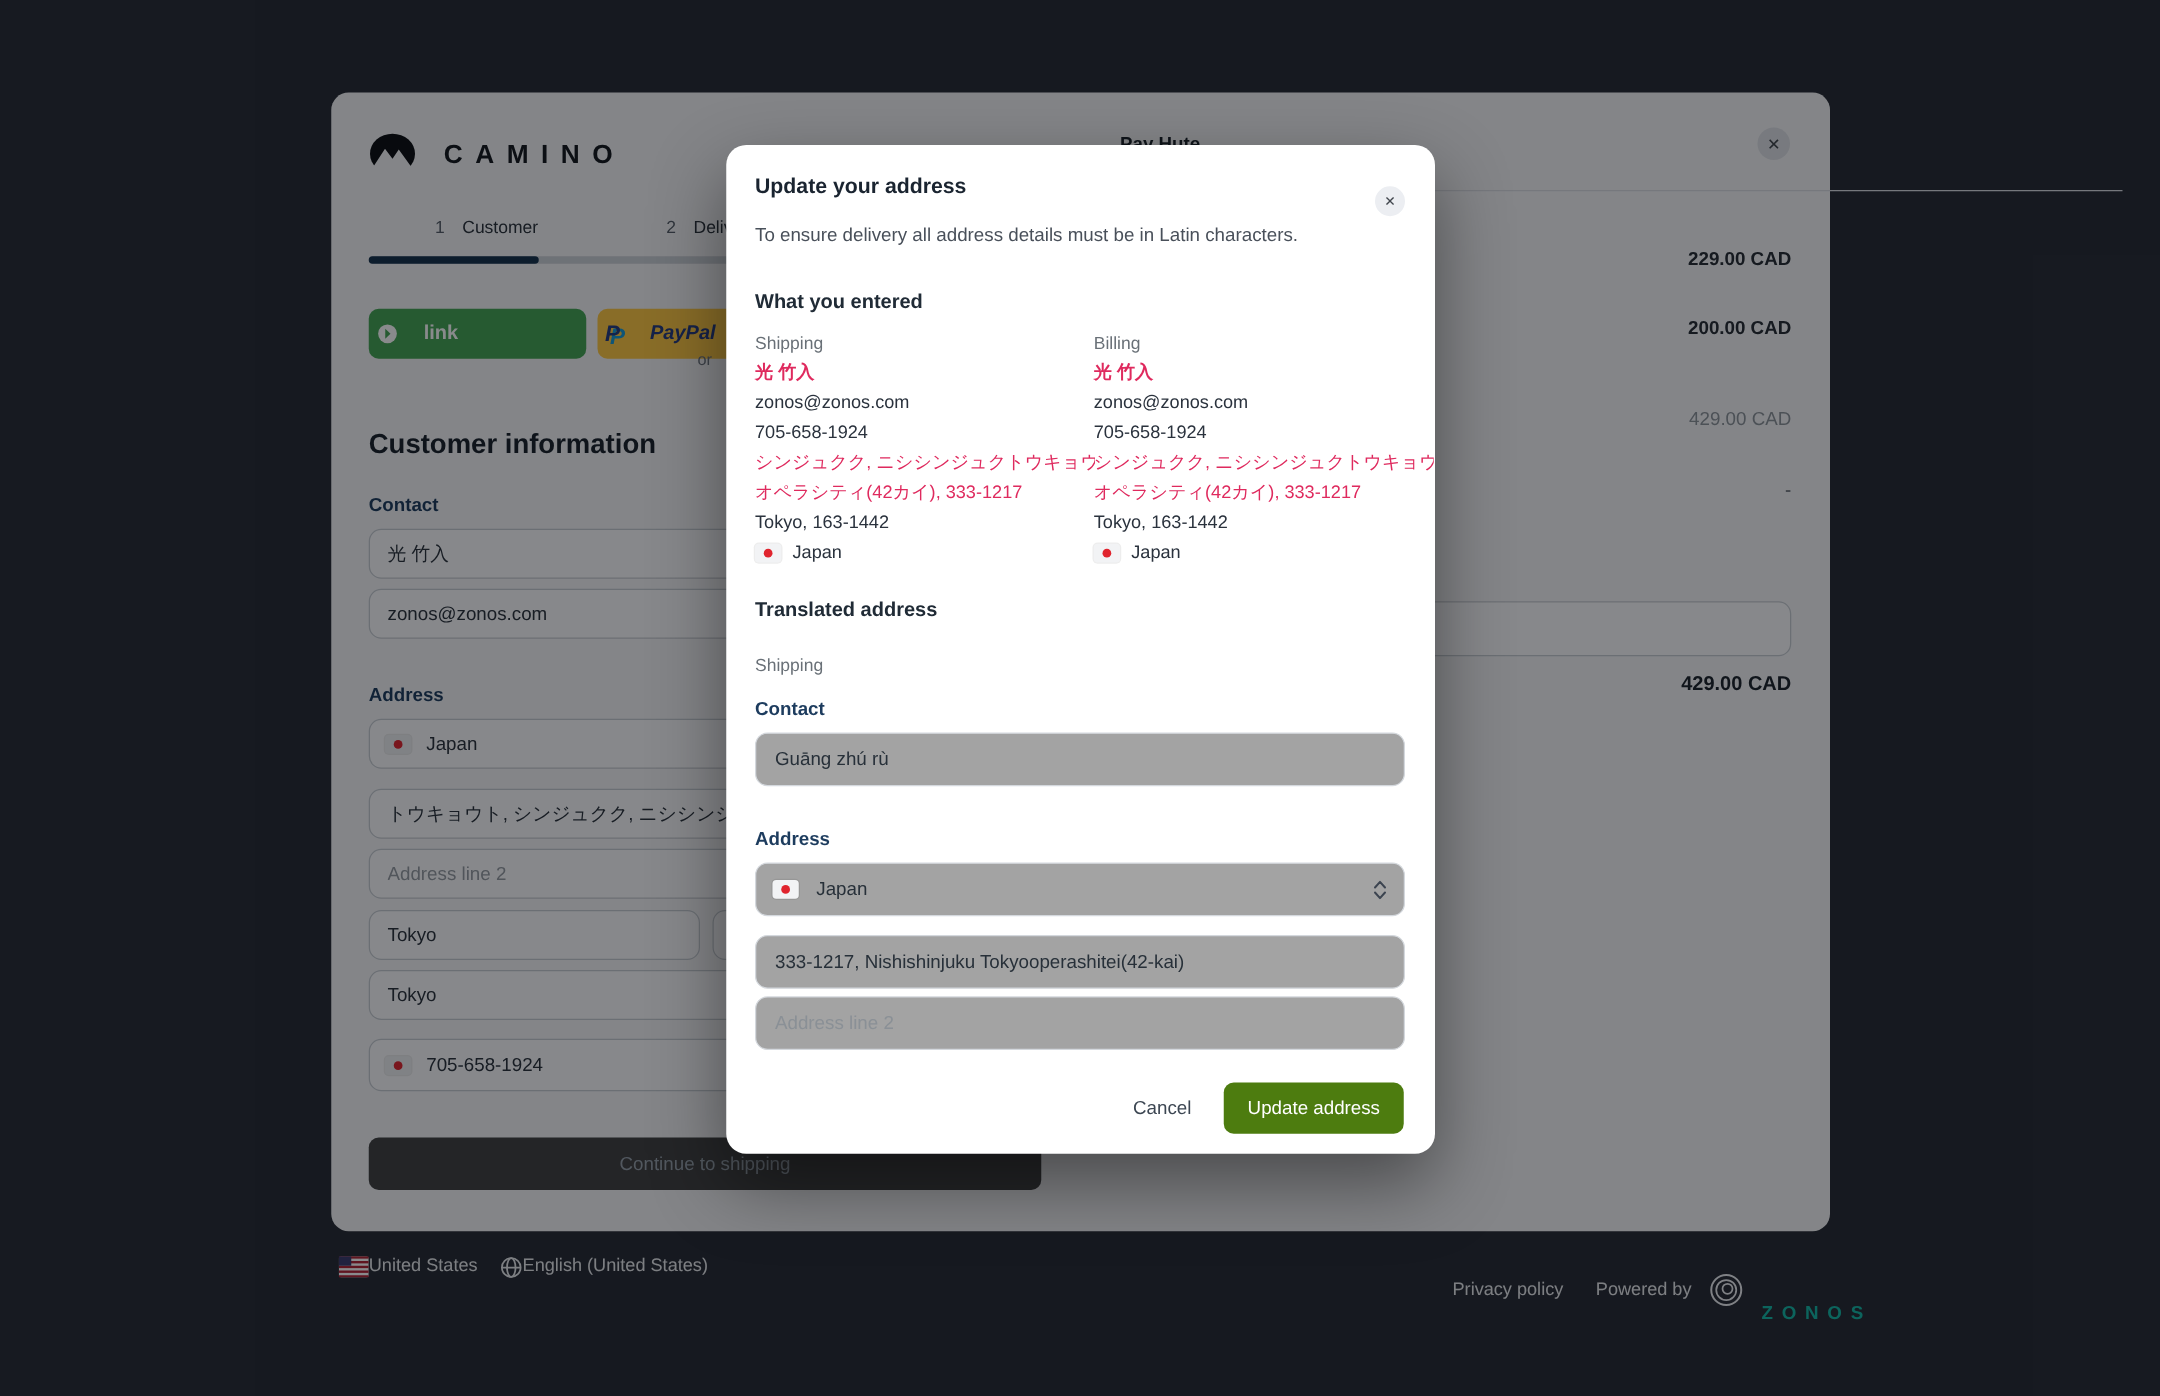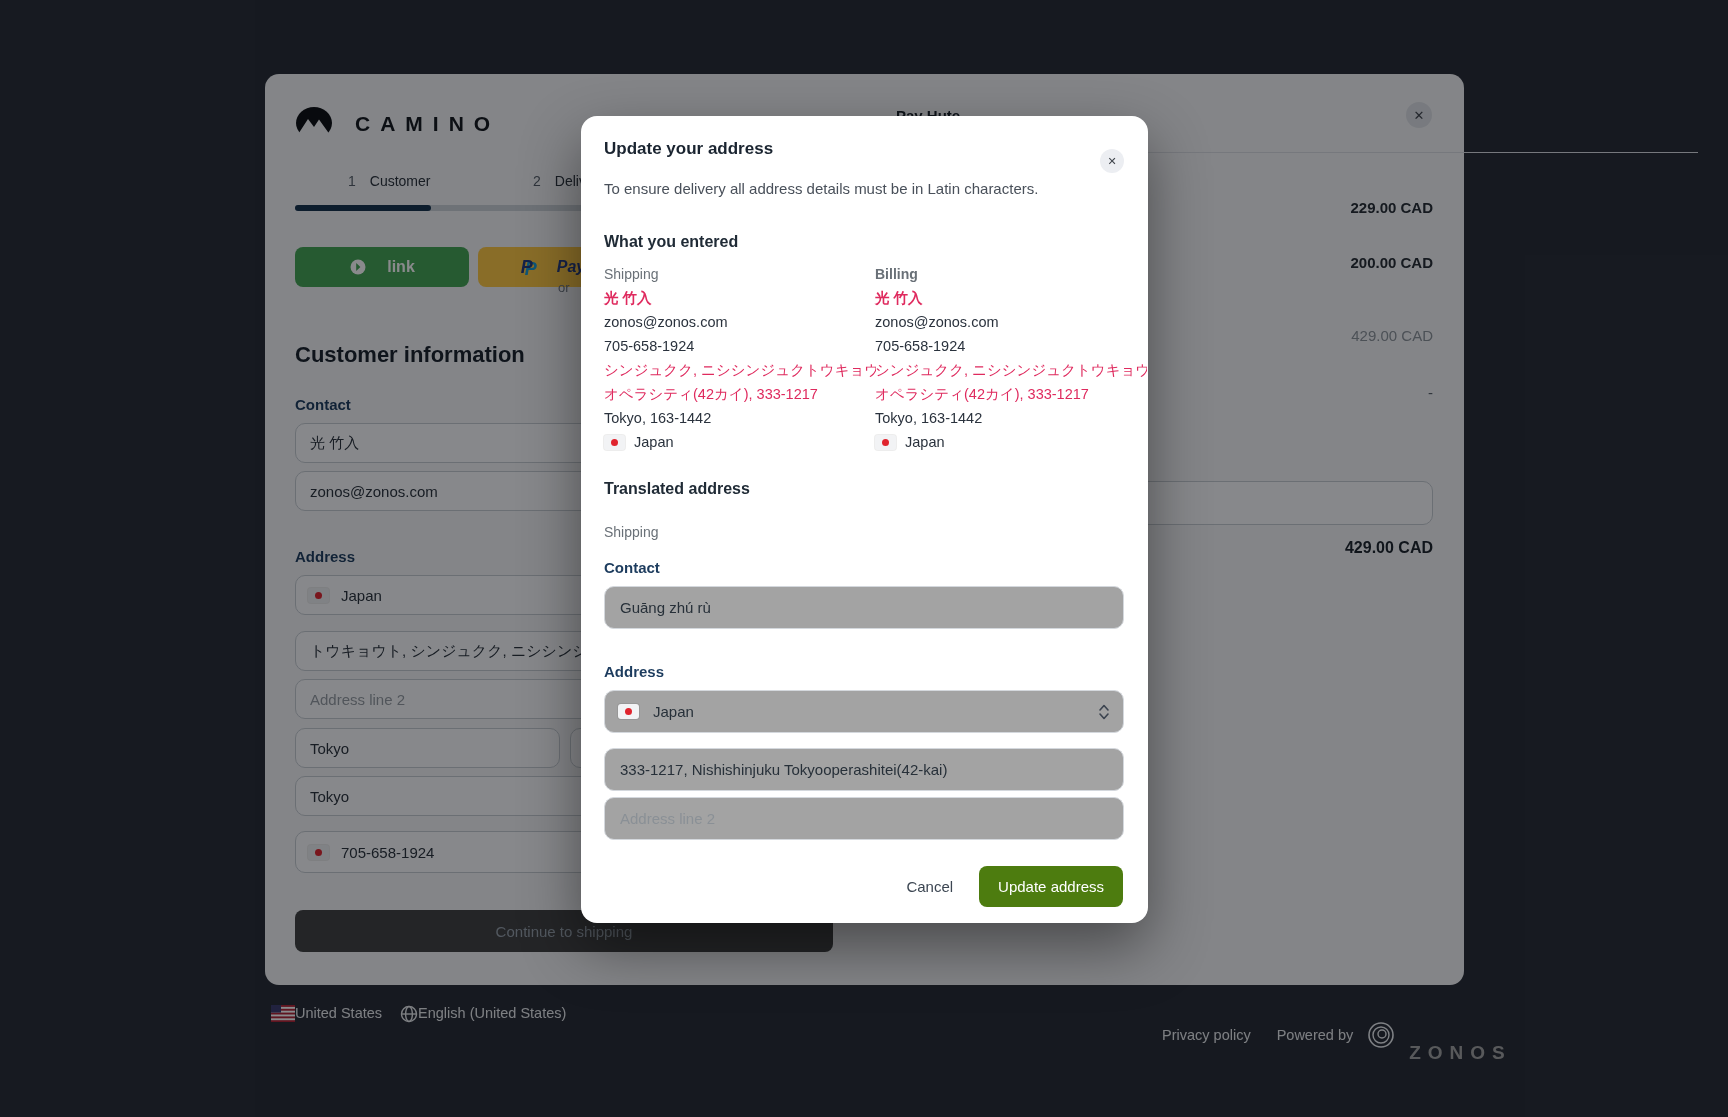--- a/index.html
+++ b/index.html
@@ -17,21 +17,21 @@
   }
   .brand-text{font-weight:bold;font-size:21px;letter-spacing:10px;color:#14181d;}
   .step{font-size:14px;color:#2a313a;display:flex;gap:14px;}
   .step .num{color:#565e68;}
   .progress-track{background:#ccd1d7;height:6px;border-radius:3px;}
   .progress-fill{background:#16324d;height:6px;border-radius:3px;}
   .xbtn{
     border-radius:50%;background:#dfe1e6;color:#41464d;display:flex;
     align-items:center;justify-content:center;font-size:13px;cursor:pointer;border:none;
   }
-  .express-btn{border:none;border-radius:8px;display:flex;align-items:center;justify-content:center;gap:20px;cursor:pointer;}
+  .express-btn{border:none;border-radius:8px;display:flex;align-items:center;justify-content:flex-start;gap:20px;cursor:pointer;}
   .link-btn{background:#44a553;color:#fff;font-weight:bold;font-size:16px;}
   .paypal-btn{background:#ffc843;color:#253b80;font-weight:bold;font-style:italic;font-size:16px;overflow:hidden;}
   .pp-mono{position:relative;width:16px;height:19px;display:inline-block;}
   .pp-mono .p1,.pp-mono .p2{position:absolute;font-style:italic;font-weight:bold;font-size:18px;line-height:19px;}
   .pp-mono .p1{color:#253b80;left:0;top:0;}
   .pp-mono .p2{color:#179bd7;left:4px;top:2px;}
   .or{font-size:13px;color:#707780;}
   .h1{font-weight:bold;font-size:22px;color:#19212b;}
   .flabel{font-weight:bold;font-size:15px;color:#1d3c5e;}
   .inp{
@@ -78,21 +78,21 @@
   .cancel-btn{background:none;border:none;font-size:15px;color:#3c4652;cursor:pointer;font-family:inherit;padding:0;}
   .submit-btn{
     border:none;border-radius:8px;background:#4d7c0f;color:#fff;font-size:15px;
     height:41px;padding:0 19px;cursor:pointer;font-family:inherit;
   }
   .btnrow{position:absolute;right:25px;bottom:16px;display:flex;align-items:center;gap:26px;}
   
   .footer-left{position:absolute;left:271px;top:1005px;display:flex;align-items:flex-start;z-index:5;}
   .footer-right{position:absolute;left:1162px;top:1005px;display:flex;align-items:center;gap:26px;z-index:5;}
   .ftext{font-size:14.5px;color:#e8eaed;}
-  .zonos-text{font-size:19px;font-weight:bold;letter-spacing:7px;color:#a3a3a3;margin-top:37px;}
+  .zonos-text{font-size:15px;font-weight:bold;letter-spacing:7px;color:#14b8a6;margin-top:37px;}
 </style>
 </head>
 <body>
 
 <div class="card">
 
   <div class="abs" style="left:28px;top:32px;">
     <svg width="44" height="36" viewBox="0 0 44 36">
       <ellipse cx="21" cy="17" rx="18" ry="16" fill="#0c0e11"></ellipse>
       <path d="M2,33 L15,13 L21,21 L26,13.5 L40,33 Z" fill="#f5f6f8"></path>
@@ -236,21 +236,21 @@
     <div>Tokyo, 163-1442</div>
     <div class="crow">
       <span class="flagchip" style="background:#f2f3f5;">
           <span class="dot"></span>
         </span>
       <span>Japan</span>
     </div>
   </div>
 
   <div class="abs entered" style="left:294px;top:146px;">
-    <div class="m-collabel" style="line-height:24px;font-weight:bold;">Billing</div>
+    <div class="m-collabel" style="line-height:24px;">Billing</div>
     <div class="pink">光 竹入</div>
     <div>zonos@zonos.com</div>
     <div>705-658-1924</div>
     <div class="pinkaddr">シンジュクク, ニシシンジュクトウキョウ</div>
     <div class="pinkaddr">オペラシティ(42カイ), 333-1217</div>
     <div>Tokyo, 163-1442</div>
     <div class="crow">
       <span class="flagchip" style="background:#f2f3f5;">
           <span class="dot"></span>
         </span>

